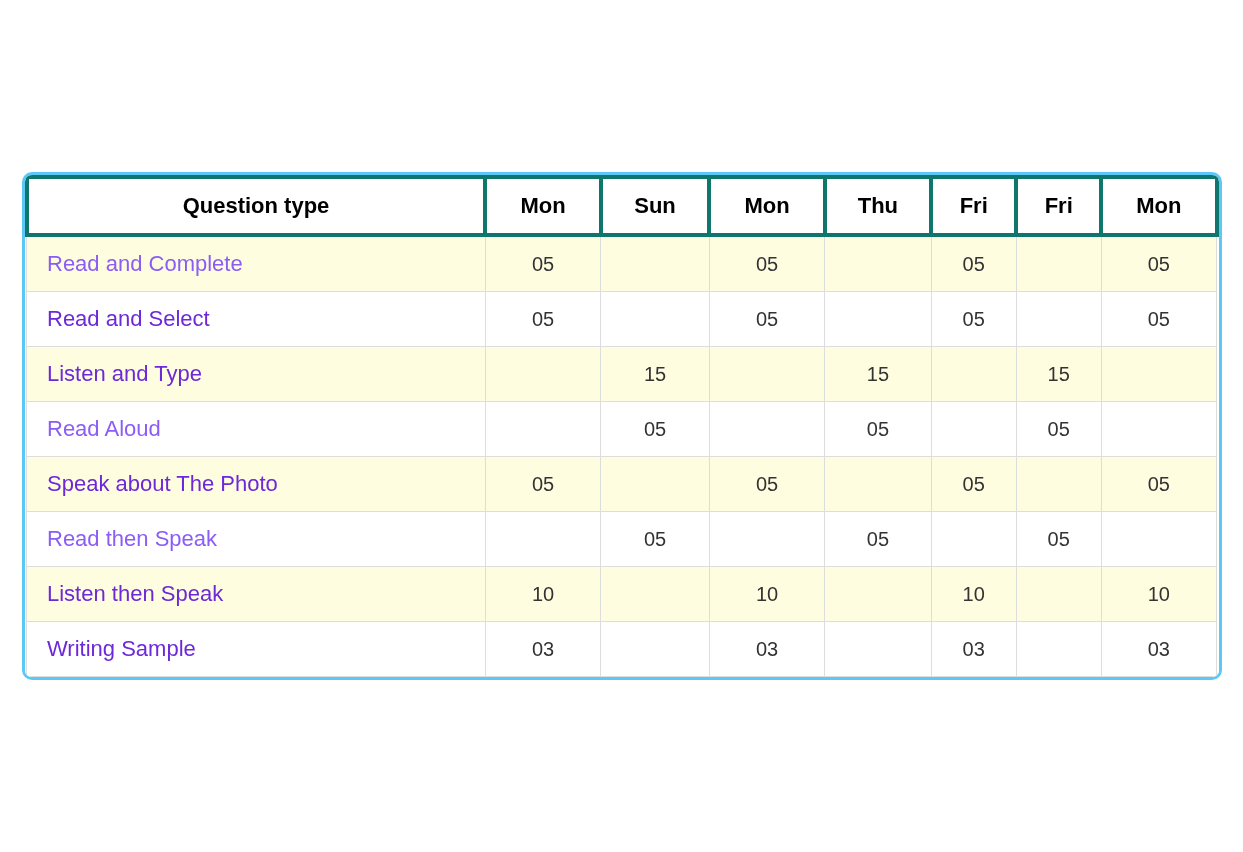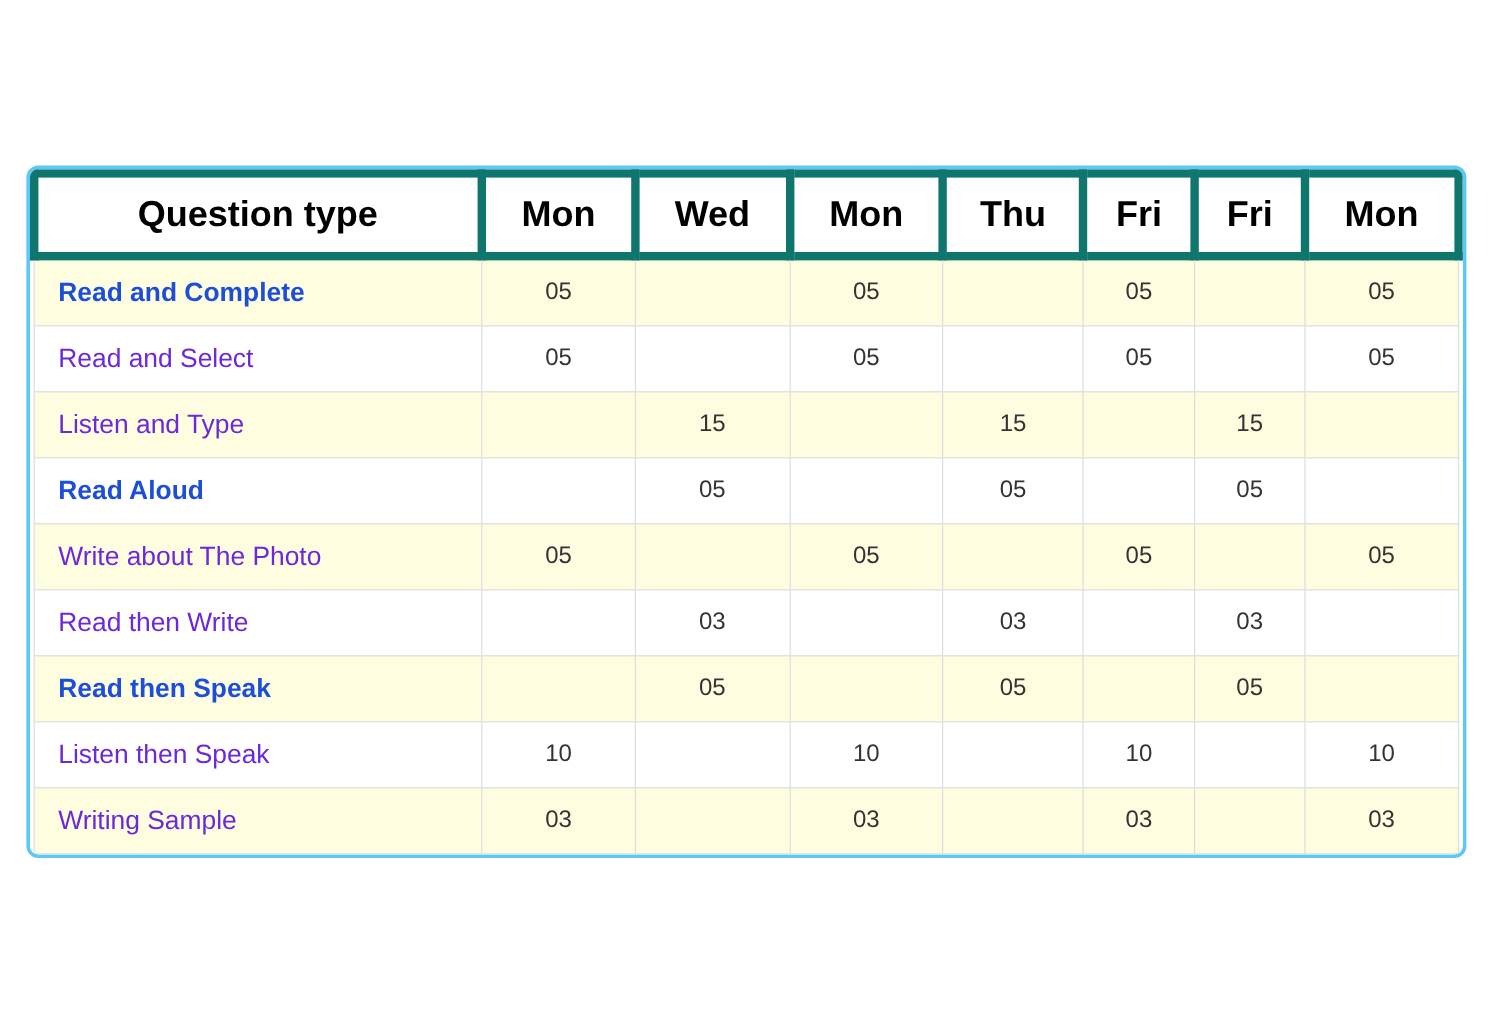--- a/index.html
+++ b/index.html
@@ -30,23 +30,23 @@
       width: 100%;
       border-collapse: collapse;
       background: #fff;
     }
 
     thead tr {
       background: #fff;
     }
 
     thead th {
-      border: 7px solid #0f766e;
+      border: 4px solid #0f766e;
       padding: 14px 8px;
-      font-size: 30px;
+      font-size: 22px;
       font-weight: bold;
       text-align: center;
       color: #000;
     }
 
     thead th:first-child {
       text-align: center;
     }
 
     tbody tr:nth-child(odd) {
@@ -65,43 +65,43 @@
       color: #333;
     }
 
     tbody td:first-child {
       text-align: left;
       padding-left: 20px;
       font-size: 22px;
     }
 
     .yellow-label {
-      color: #1d4ed8;
-      font-weight: bold;
+      color: #8b5cf6;
+      font-weight: normal;
     }
 
     .normal-label {
       color: #6d28d9;
     }
 
     .value-cell {
       font-size: 20px;
       color: #333;
     }
   </style>
 </head>
 <body>
 
 <div class="table-wrapper">
   <table>
     <thead>
       <tr>
       <th>Question type</th>
           <th>Mon</th>
-          <th>Wed</th>
+          <th>Sun</th>
           <th>Mon</th>
           <th>Thu</th>
           <th>Fri</th>
           <th>Fri</th>
           <th>Mon</th>
         </tr>
     </thead>
     <tbody id="table-body">
     <tr>
           <td class="yellow-label">Read and Complete</td>
@@ -137,38 +137,28 @@
           <td class="yellow-label">Read Aloud</td>
           <td class="value-cell"></td>
           <td class="value-cell">05</td>
           <td class="value-cell"></td>
           <td class="value-cell">05</td>
           <td class="value-cell"></td>
           <td class="value-cell">05</td>
           <td class="value-cell"></td>
         </tr>
         <tr>
-          <td class="normal-label">Write about The Photo</td>
+          <td class="normal-label">Speak about The Photo</td>
           <td class="value-cell">05</td>
           <td class="value-cell"></td>
           <td class="value-cell">05</td>
           <td class="value-cell"></td>
           <td class="value-cell">05</td>
           <td class="value-cell"></td>
           <td class="value-cell">05</td>
-        </tr>
-        <tr>
-          <td class="normal-label">Read then Write</td>
-          <td class="value-cell"></td>
-          <td class="value-cell">03</td>
-          <td class="value-cell"></td>
-          <td class="value-cell">03</td>
-          <td class="value-cell"></td>
-          <td class="value-cell">03</td>
-          <td class="value-cell"></td>
         </tr>
         <tr>
           <td class="yellow-label">Read then Speak</td>
           <td class="value-cell"></td>
           <td class="value-cell">05</td>
           <td class="value-cell"></td>
           <td class="value-cell">05</td>
           <td class="value-cell"></td>
           <td class="value-cell">05</td>
           <td class="value-cell"></td>

